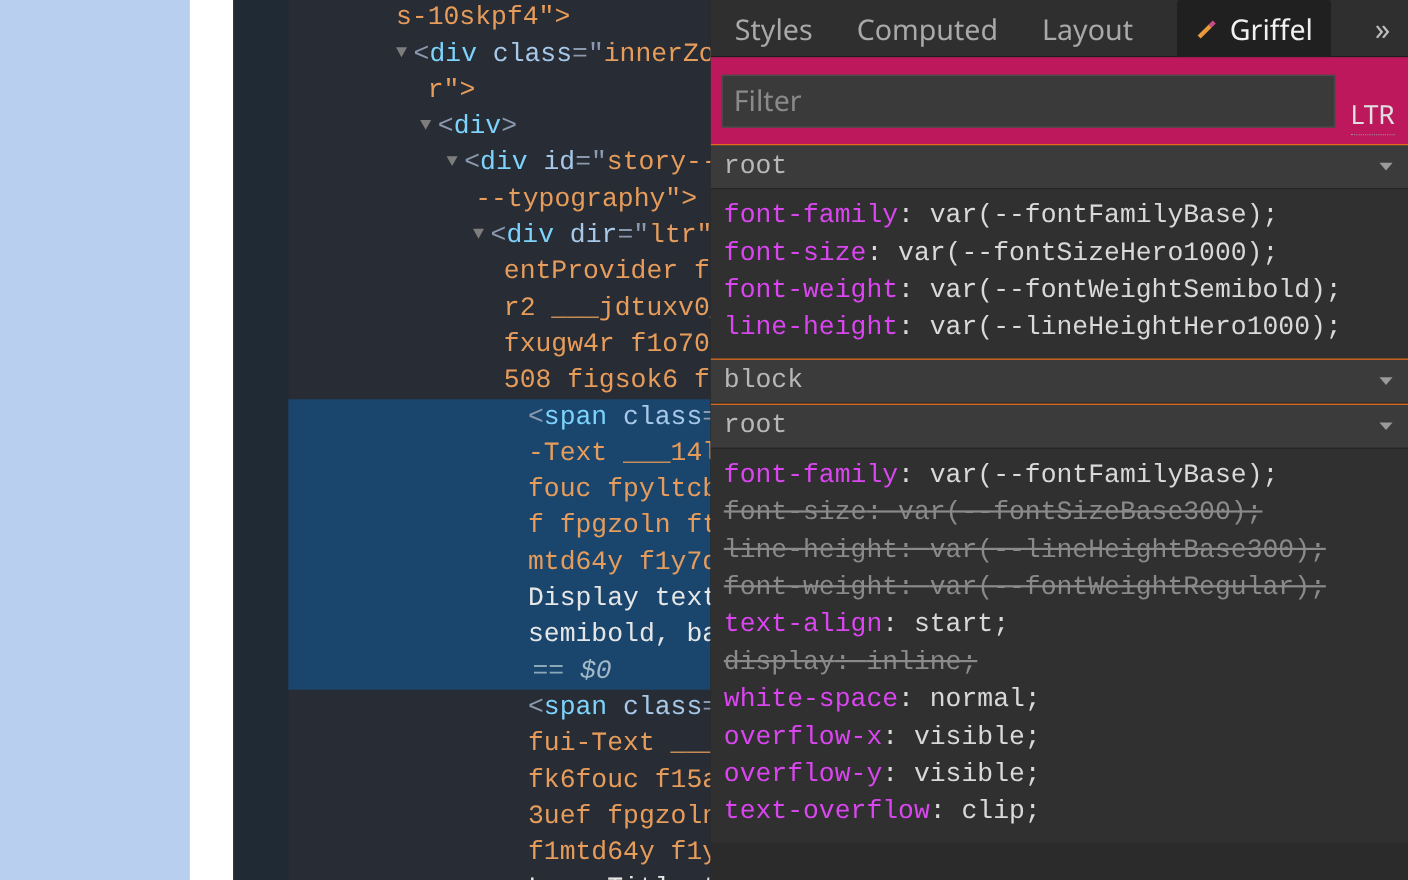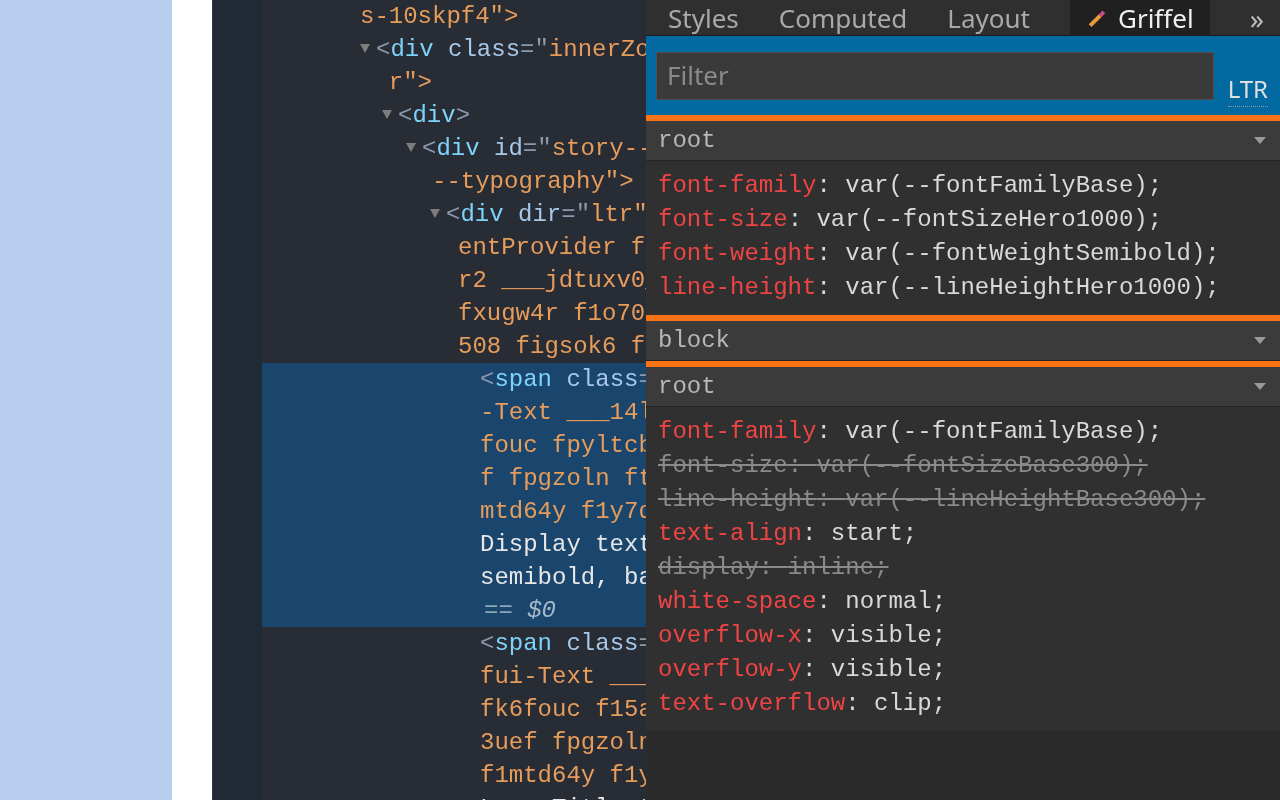--- a/index.html
+++ b/index.html
@@ -80,21 +80,21 @@
     color: #d9d9d9;
     display: flex;
     flex-direction: column;
     overflow: hidden;
     position: relative;
   }
 
   .tabs {
     display: flex;
     align-items: center;
-    height: 36px;
+    height: 52px;
     background: #2f2f2f;
     border-bottom: 1px solid #1c1c1c;
     font-family: "Segoe UI", -apple-system, system-ui, sans-serif;
     font-size: 26px;
     color: #a9a9a9;
     gap: 40px;
     padding-left: 22px;
   }
   .tab { cursor: default; }
   .tab.active {
@@ -111,21 +111,21 @@
   }
   .griffel-icon {
     width: 22px; height: 22px;
     display: inline-block;
   }
 
   .filter-row {
     display: flex; align-items: center;
     padding: 8px 12px 8px 10px;
     gap: 14px;
-    background: #0369a1;
+    background: #be185d;
   }
   .filter-input {
     flex: 1;
     background: #3a3a3a;
     border: 1px solid #505050;
     color: #d9d9d9;
     font-family: "Segoe UI", -apple-system, system-ui, sans-serif;
     font-size: 26px;
     padding: 4px 10px 6px 10px;
     outline: none;
@@ -139,38 +139,38 @@
     padding-bottom: 1px;
     margin-top: 28px;
   }
 
   .section-head {
     background: #3b3b3b;
     color: #b7b7b7;
     font-size: 24px;
     padding: 6px 14px 6px 12px;
     display: flex; align-items: center;
-    border-top: 6px solid #f97316;
+    border-top: 1px solid #f97316;
     border-bottom: 1px solid #242424;
   }
   .section-head .arrow {
     margin-left: auto;
     width: 0; height: 0;
     border-left: 6px solid transparent;
     border-right: 6px solid transparent;
     border-top: 7px solid #9a9a9a;
   }
 
   .rules {
     background: #303030;
     padding: 8px 0 10px 12px;
     font-size: 24px;
     line-height: 34px;
   }
-  .rule .prop { color: #ef4444; }
+  .rule .prop { color: #d946ef; }
   .rule .sep  { color: #d9d9d9; }
   .rule .valc { color: #d9d9d9; }
   .rule.overridden .prop,
   .rule.overridden .sep,
   .rule.overridden .valc { color: #8a8a8a; text-decoration: line-through; }
 
 </style>
 </head>
 <body>
 
@@ -258,20 +258,21 @@
         <span class="arrow"></span>
       </div>
       <div class="section-head">
         <span>root</span>
         <span class="arrow"></span>
       </div>
       <div class="rules">
         <div class="rule"><span class="prop">font-family</span><span class="sep">: </span><span class="valc">var(--fontFamilyBase);</span></div>
         <div class="rule overridden"><span class="prop">font-size</span><span class="sep">: </span><span class="valc">var(--fontSizeBase300);</span></div>
         <div class="rule overridden"><span class="prop">line-height</span><span class="sep">: </span><span class="valc">var(--lineHeightBase300);</span></div>
+        <div class="rule overridden"><span class="prop">font-weight</span><span class="sep">: </span><span class="valc">var(--fontWeightRegular);</span></div>
         <div class="rule"><span class="prop">text-align</span><span class="sep">: </span><span class="valc">start;</span></div>
         <div class="rule overridden"><span class="prop">display</span><span class="sep">: </span><span class="valc">inline;</span></div>
         <div class="rule"><span class="prop">white-space</span><span class="sep">: </span><span class="valc">normal;</span></div>
         <div class="rule"><span class="prop">overflow-x</span><span class="sep">: </span><span class="valc">visible;</span></div>
         <div class="rule"><span class="prop">overflow-y</span><span class="sep">: </span><span class="valc">visible;</span></div>
         <div class="rule"><span class="prop">text-overflow</span><span class="sep">: </span><span class="valc">clip;</span></div>
       </div>
     </div>
 
 </div>

